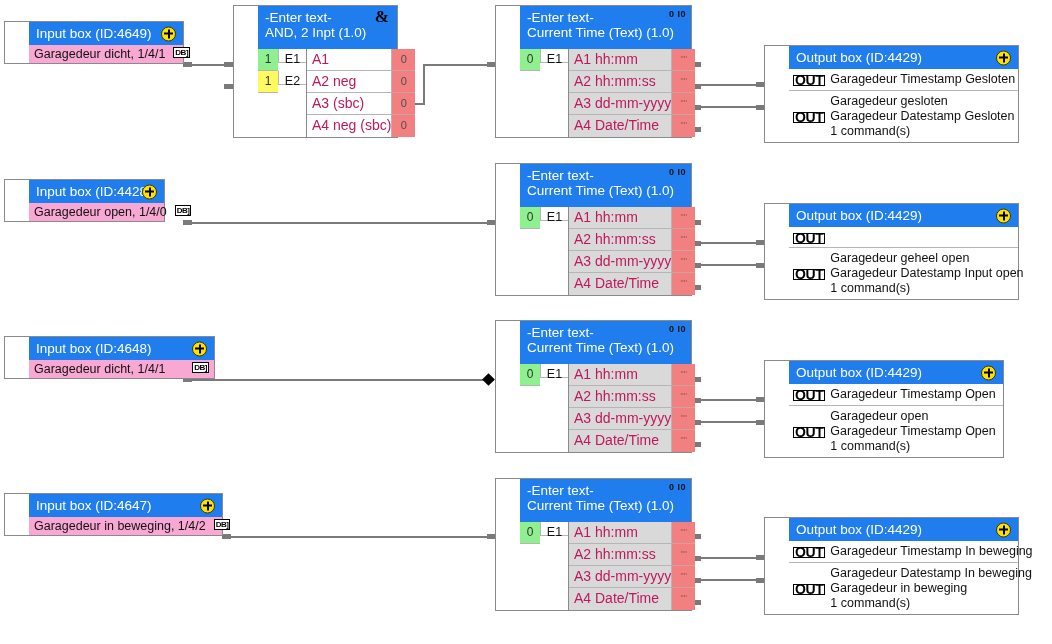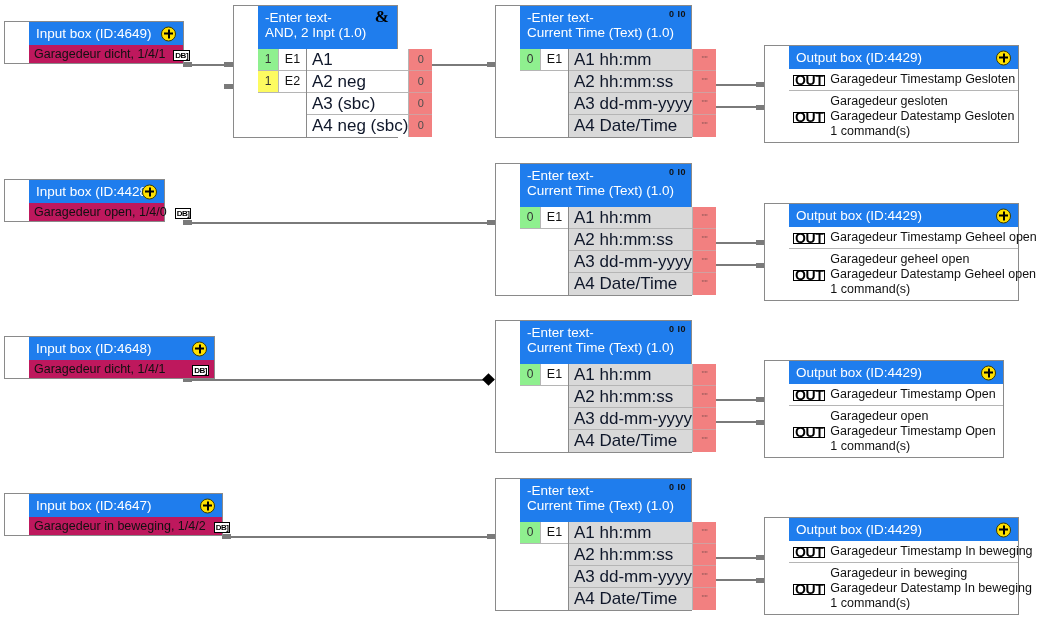--- a/index.html
+++ b/index.html
@@ -92,28 +92,28 @@
     font-size: 9px;
     font-weight: bold;
     letter-spacing: 0.5px;
     line-height: 9px;
     font-family: "Liberation Sans", sans-serif;
   }
 
   
   .iobox .row {
     display: flex;
-    align-items: flex-end;
+    align-items: flex-start;
     font-size: 12.5px;
     color: #111111;
     padding: 2px 5px 2px 5px;
     box-sizing: border-box;
     white-space: nowrap;
     border-top: 1px solid #b5b5b5;
-    background: #be185d;
+    background: #f9a8d4;
   }
   .iobox .row.first { border-top: none; }
   .iobox .label { flex: 1 1 auto; }
   .tagicon {
     font-size: 8px;
     font-weight: bold;
     font-family: "Liberation Sans", sans-serif;
     color: #000000;
     letter-spacing: -0.5px;
     border: 1px solid #000;
@@ -173,35 +173,35 @@
   .fname {
     width: 28px;
     box-sizing: border-box;
     font-size: 12.5px;
     color: #111111;
     text-align: center;
     background: #ffffff;
     border-bottom: 1px solid #b5b5b5;
     border-left: 1px solid #b5b5b5;
     line-height: 21px;
-    height: 22px;
+    height: 14px;
   }
   .fblank {
     flex: 1 1 auto;
     background: #ffffff;
   }
   .fright { display: flex; flex: 1 1 auto; }
   .fouts { flex: 1 1 auto; display: flex; flex-direction: column; }
   .fvals { display: flex; flex-direction: column; }
   .orow {
     height: 22px;
     line-height: 21px;
     box-sizing: border-box;
-    font-size: 17px;
-    color: #0f172a;
+    font-size: 14px;
+    color: #be185d;
     padding-left: 5px;
     border-bottom: 1px solid #b5b5b5;
     white-space: nowrap;
   }
   .orow.last { border-bottom: none; }
   .orow.gray { background: #d9d9d9; }
   .orow.white { background: #ffffff; }
   .ovl {
     height: 22px;
     width: 24px;
@@ -429,29 +429,26 @@
     </div>
   </div>
 
   <div class="block iobox" style="left:764px; top:203px; width:255px;">
     <div class="bhead">
       <span class="l1">Output box (ID:4429)</span>
       <span class="ic-plus"></span>
     </div>
     <div class="outrow first">
       <span class="outtag">OUT</span>
-      <span class="txtcol">
-          <span>Garagedeur Timestamp Geheel open</span>
-        </span>
     </div>
     <div class="outrow">
       <span class="outtag" style="margin-top:18px;">OUT</span>
       <span class="txtcol">
         <span>Garagedeur geheel open</span>
-        <span>Garagedeur Datestamp Geheel open</span>
+        <span>Garagedeur Datestamp Input open</span>
         <span>1 command(s)</span>
       </span>
     </div>
   </div>
 
   <div class="stub" style="left:183px; top:377px; width:9px;"></div>
   <div class="stub" style="left:692px; top:377px; width:9px;"></div>
   <div class="stub" style="left:692px; top:398px; width:9px;"></div>
   <div class="stub" style="left:692px; top:420px; width:9px;"></div>
   <div class="stub" style="left:692px; top:442px; width:9px;"></div>
@@ -579,20 +576,20 @@
     </div>
     <div class="outrow first">
       <span class="outtag">OUT</span>
       <span class="txtcol">
           <span>Garagedeur Timestamp In beweging</span>
         </span>
     </div>
     <div class="outrow">
       <span class="outtag" style="margin-top:18px;">OUT</span>
       <span class="txtcol">
+        <span>Garagedeur Datestamp In beweging</span>
         <span>Garagedeur in beweging</span>
-        <span>Garagedeur Datestamp In beweging</span>
         <span>1 command(s)</span>
       </span>
     </div>
   </div>
 
 </div>
 
 </body></html>

